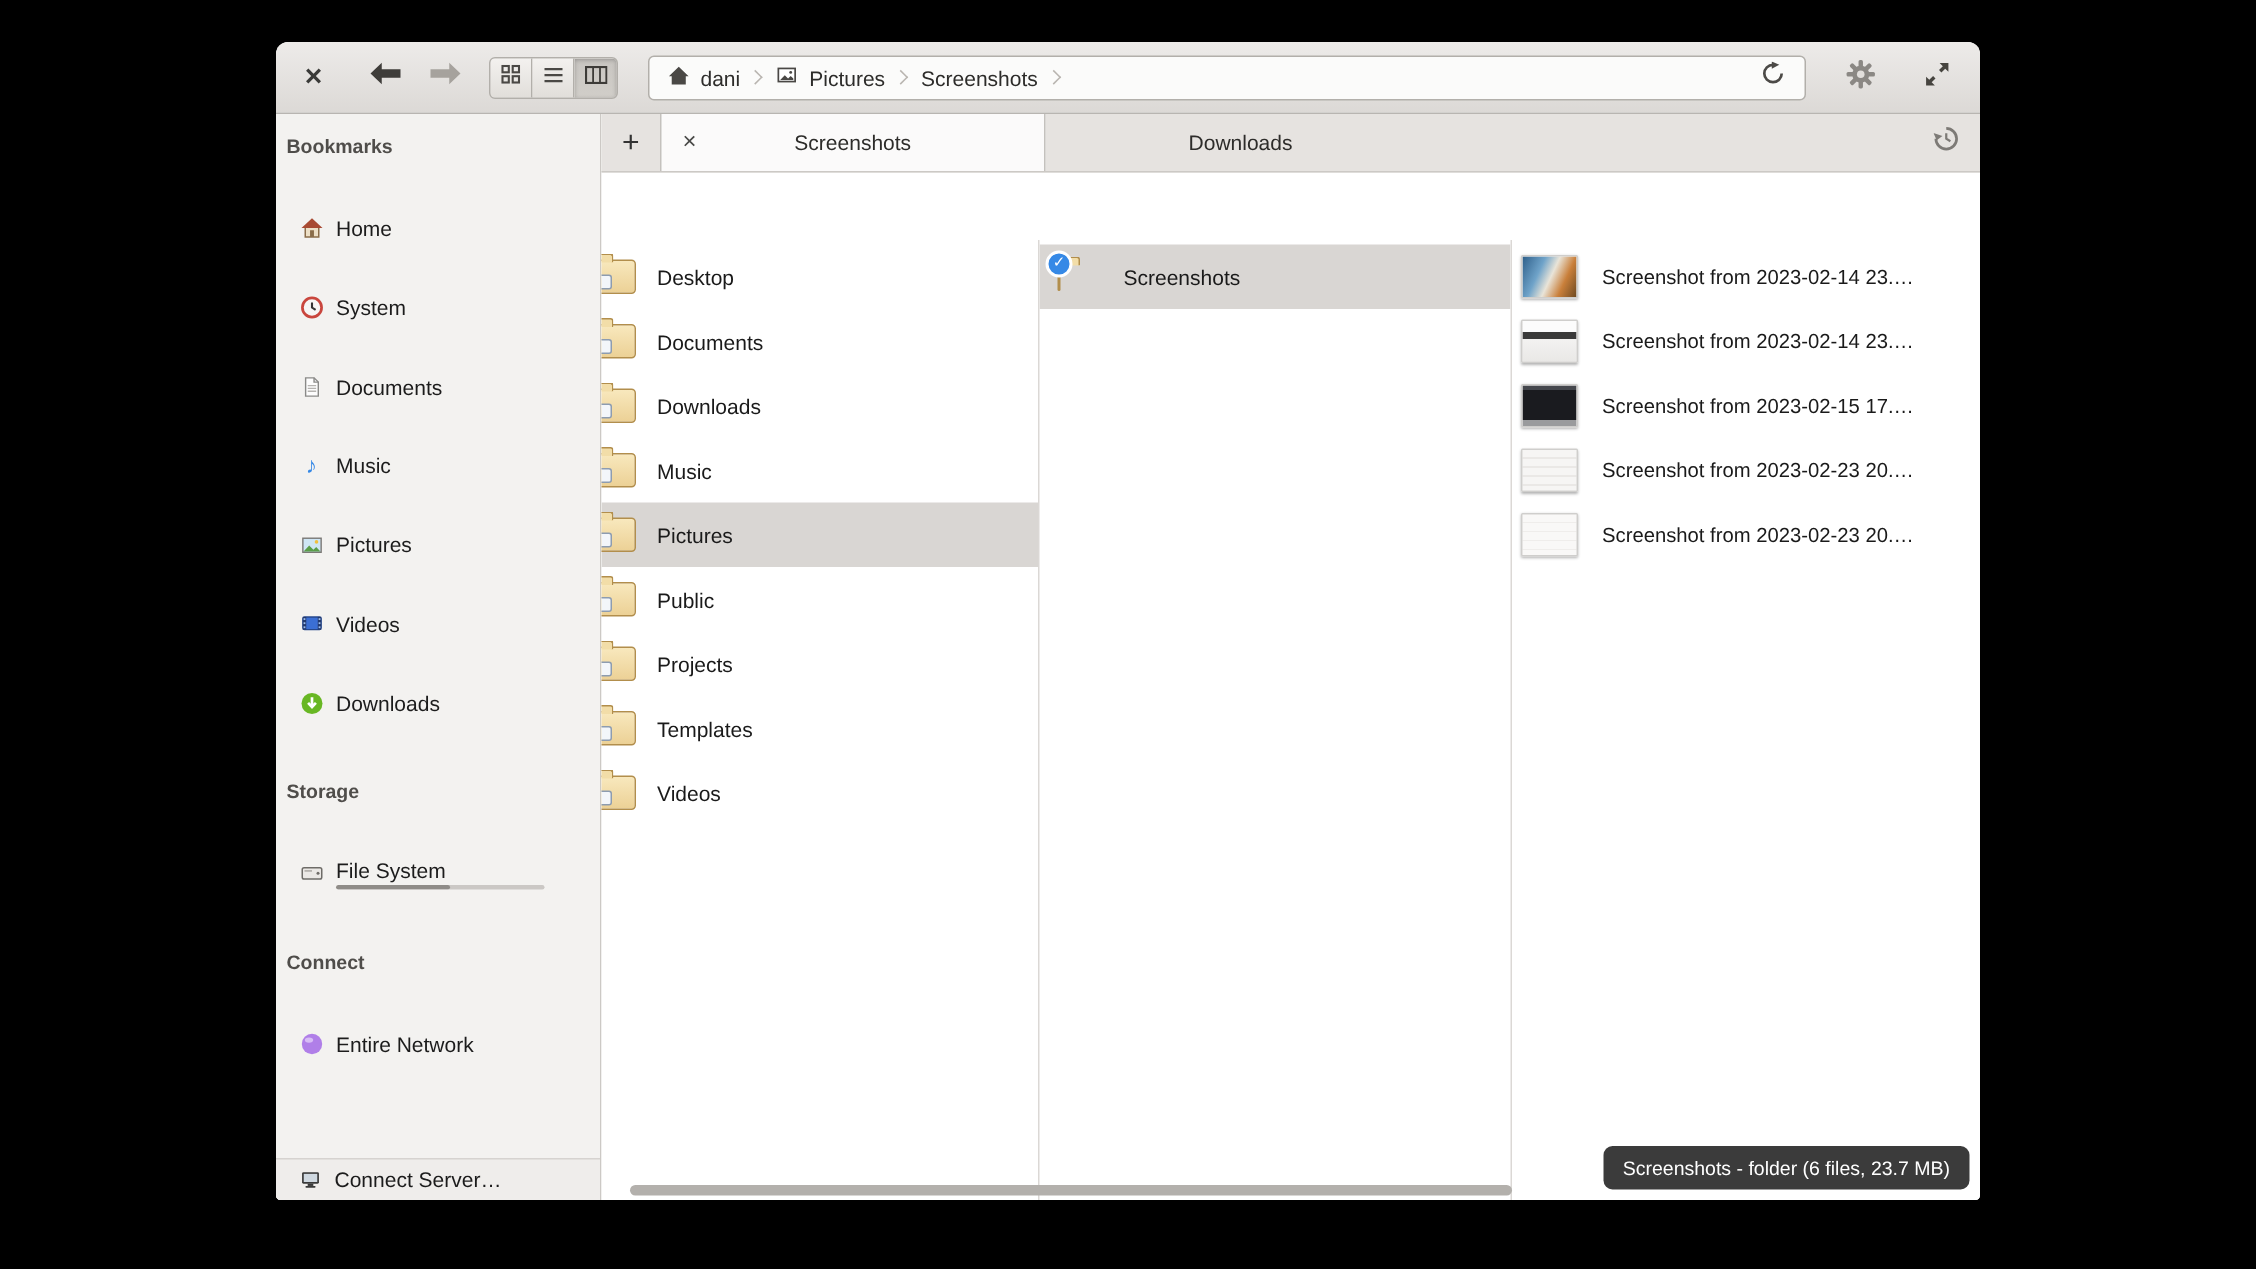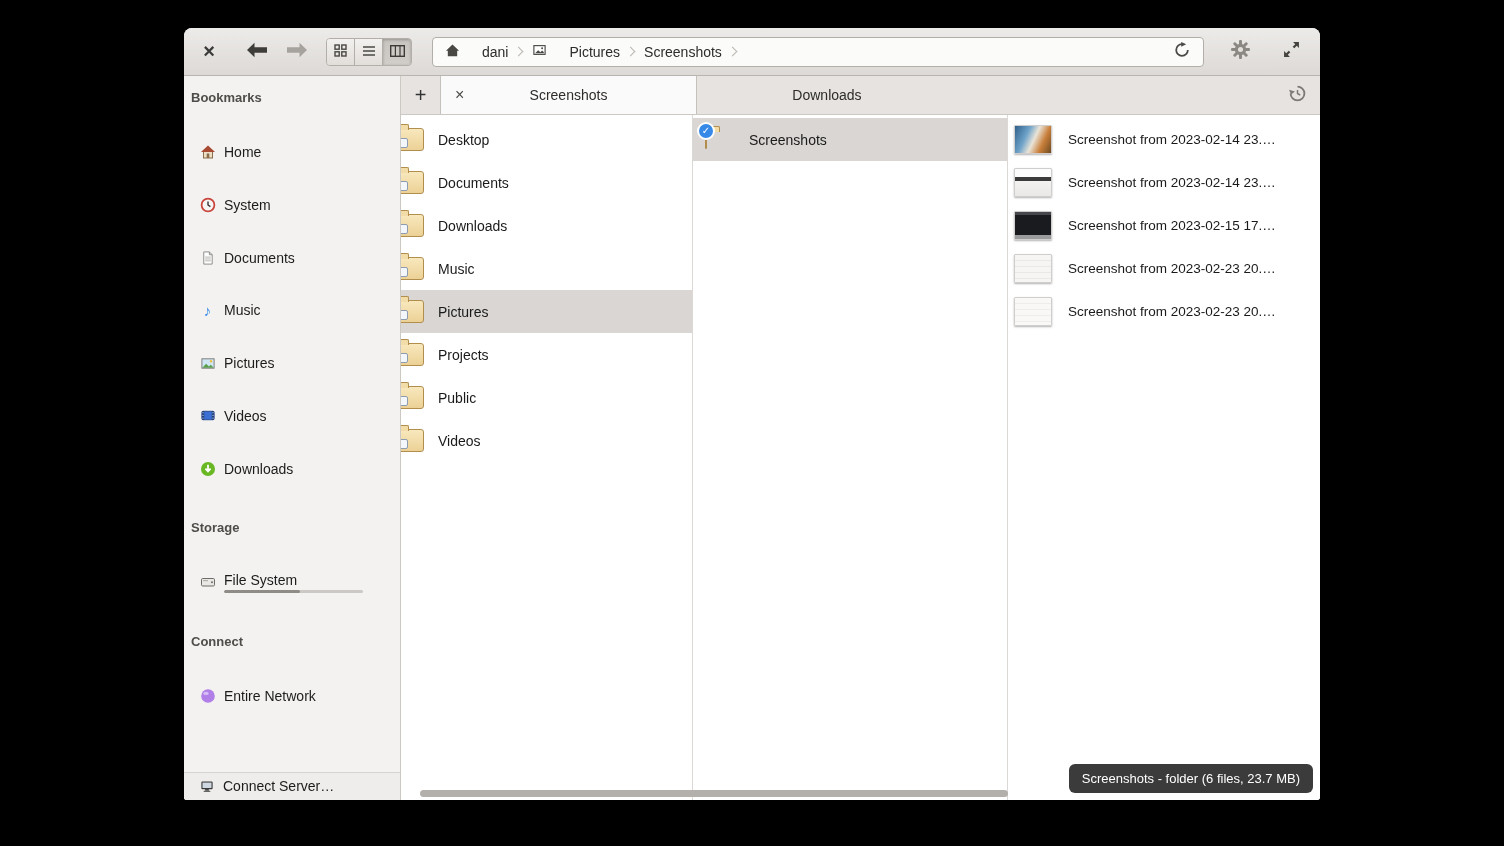--- a/index.html
+++ b/index.html
@@ -36,21 +36,21 @@
     background:linear-gradient(#f3f1ef,#e1deda); border-right:1px solid #b2afaa;
   }
   .view-btn:last-child { border-right:none; }
   .view-btn.active { background:linear-gradient(#c8c5c1,#d1cec9); box-shadow:inset 0 1px 3px rgba(0,0,0,.25); }
 
   .pathbar {
     flex:1; margin-left:20px; height:30px;
     background:#fbfbfa; border:1px solid #b2afaa; border-radius:4px;
     display:flex; align-items:center; padding:0 9px; min-width:0;
   }
-  .crumb { display:flex; align-items:center; gap:22px; font-size:14px; color:#2d2c2a; padding:0 3px; white-space:nowrap; }
+  .crumb { display:flex; align-items:center; gap:7px; font-size:14px; color:#2d2c2a; padding:0 3px; white-space:nowrap; }
   .crumb-sep {
     width:7px; height:7px; border-top:1.6px solid #b9b5b0; border-right:1.6px solid #b9b5b0;
     transform:rotate(45deg); margin:0 7px 0 4px; flex:0 0 auto;
   }
   .pathbar-spacer { flex:1; }
   .refresh-btn { width:24px; height:24px; }
   .gear-btn { width:28px; height:28px; margin-left:22px; }
   .expand-btn { width:26px; height:26px; margin-left:24px; margin-right:6px; }
 
   
@@ -82,21 +82,21 @@
   }
   .newtab-btn { width:39px; display:flex; align-items:center; justify-content:center; font-size:20px; color:#333; }
   .tab { display:flex; align-items:center; justify-content:center; position:relative; font-size:14px; color:#2d2c2a; }
   .tab.active { width:257px; background:#fbfafa; border-left:1px solid #c4c1bd; border-right:1px solid #c4c1bd; }
   .tab.inactive { width:260px; }
   .tab-close { position:absolute; left:14px; top:50%; transform:translateY(-50%); font-size:16px; color:#4a4a48; line-height:1; }
   .tabbar-spacer { flex:1; }
   .history-btn { width:46px; display:flex; align-items:center; justify-content:center; }
 
   
-  .columns { flex:1; display:flex; min-height:0; }
+  .columns { flex:1; display:flex; min-height:0;margin-top:45px; }
   .col { overflow:hidden; padding-top:3px; }
   .col-1 { flex:0 0 292px; border-right:1px solid #dbd8d5; }
   .col-2 { flex:0 0 315px; border-right:1px solid #dbd8d5; }
   .col-3 { flex:1; }
   .row { height:43px; display:flex; align-items:center; }
   .row.selected { background:#d9d6d3; }
   .row-label { font-size:14px; color:#1a1a1a; white-space:nowrap; }
 
   .folder {
     width:30px; height:23px; position:relative; flex:0 0 30px;
@@ -422,27 +422,33 @@
           <div class="row selected">
             <span class="folder">
                 <span class="emblem"></span>
               </span>
             <span class="row-label">Pictures</span>
           </div>
           <div class="row">
             <span class="folder">
                 <span class="emblem"></span>
               </span>
+            <span class="row-label">Public</span>
+          </div>
+          <div class="row">
+            <span class="folder">
+                <span class="emblem"></span>
+              </span>
             <span class="row-label">Projects</span>
           </div>
           <div class="row">
             <span class="folder">
                 <span class="emblem"></span>
               </span>
-            <span class="row-label">Public</span>
+            <span class="row-label">Templates</span>
           </div>
           <div class="row">
             <span class="folder">
                 <span class="emblem"></span>
               </span>
             <span class="row-label">Videos</span>
           </div>
         </div>
 
         <div class="col col-2">

